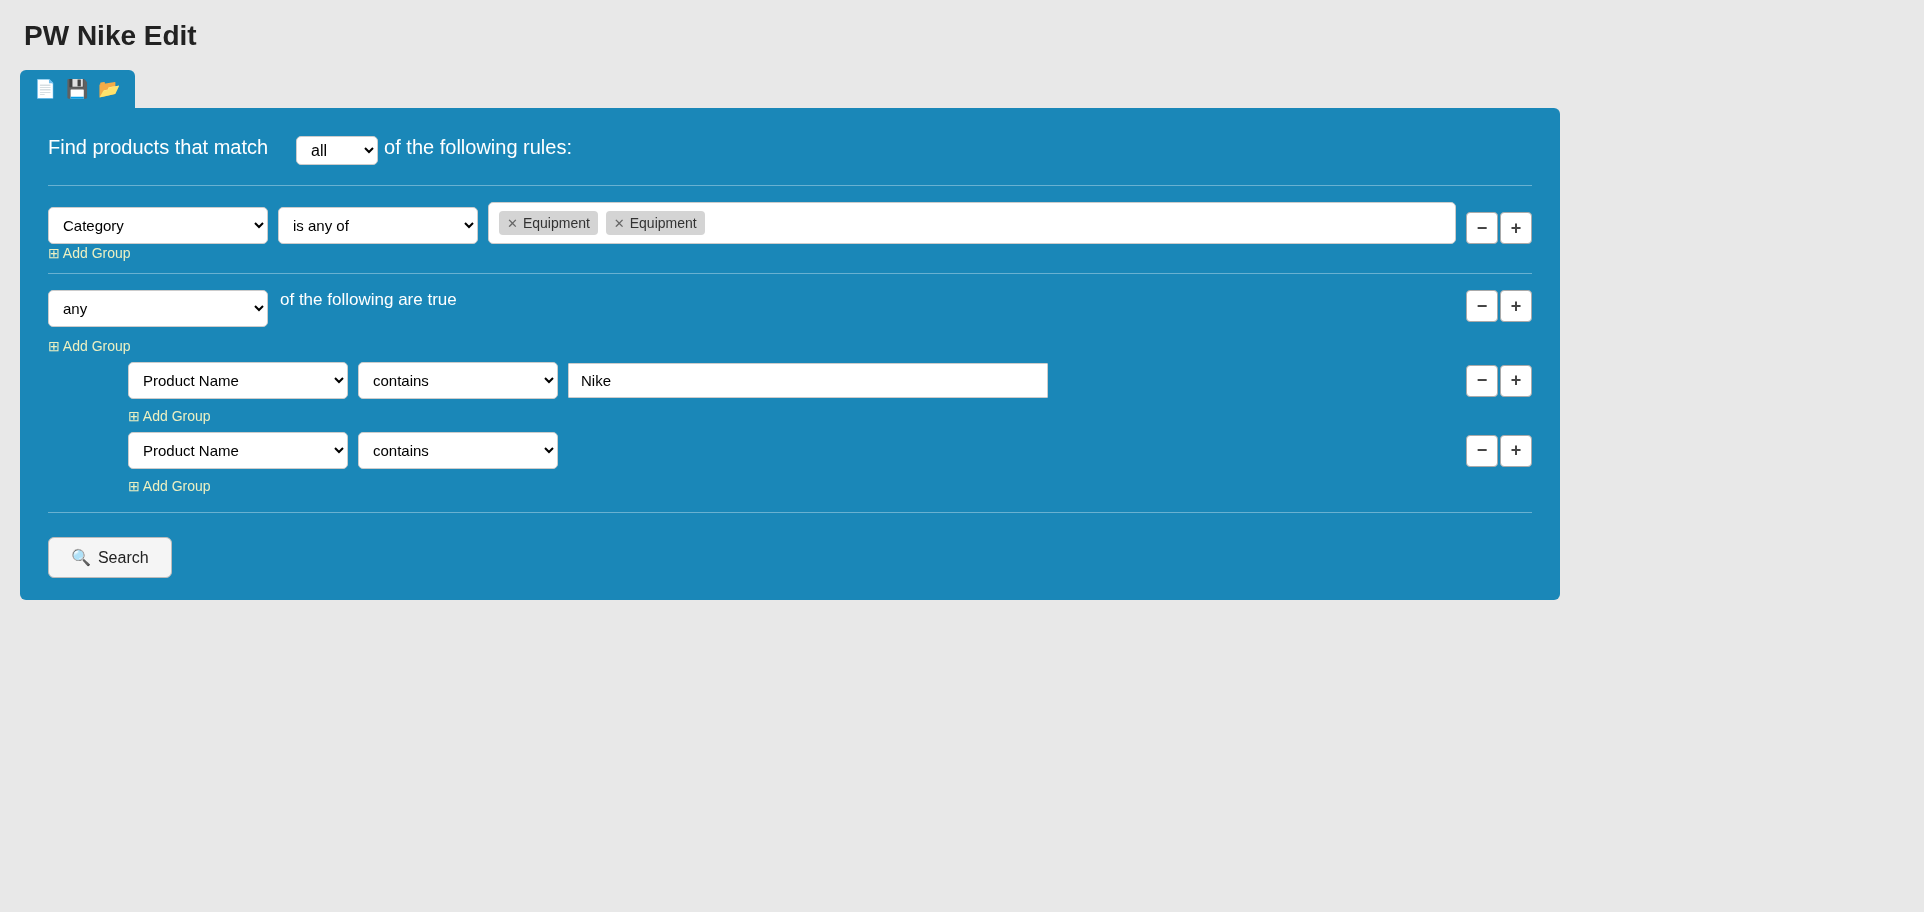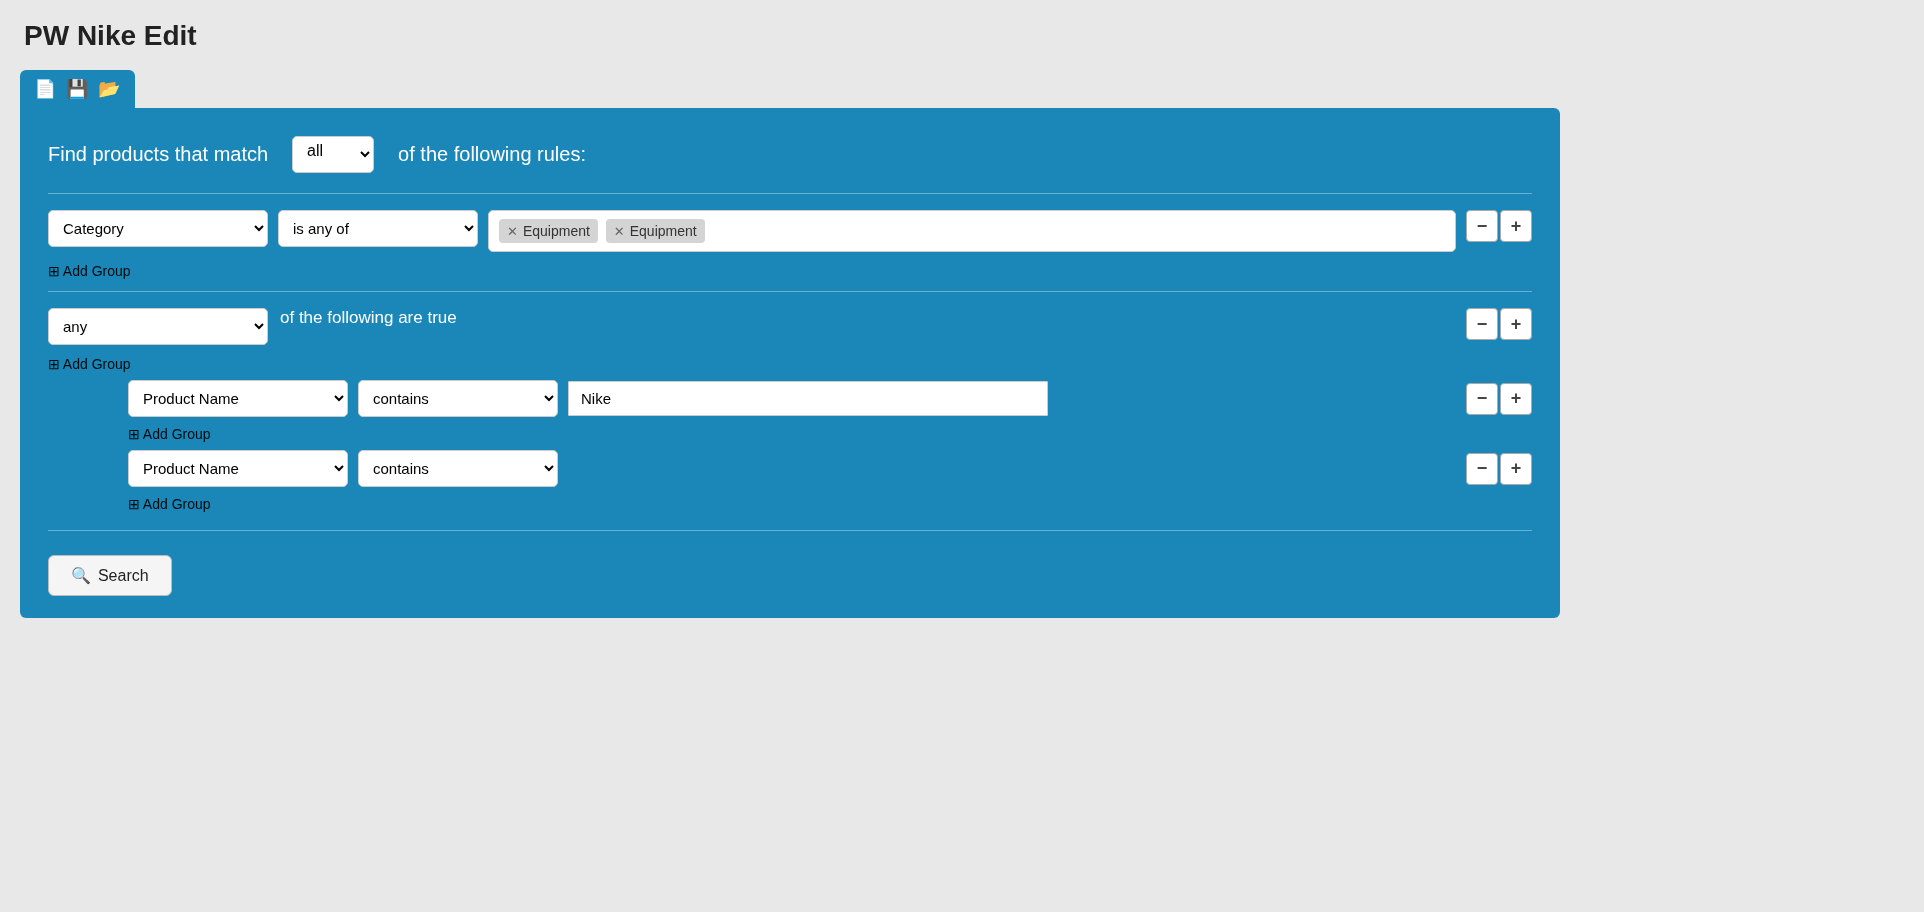--- a/index.html
+++ b/index.html
@@ -36,47 +36,46 @@
       cursor: pointer;
     }
     .main-panel {
       background: #1a87b8;
       border-radius: 0 6px 6px 6px;
       padding: 28px 28px 22px 28px;
       max-width: 1540px;
     }
     .match-header {
       display: flex;
-      align-items: center;
-      gap: 24px;
+      gap: 6px;
       color: #fff;
       font-size: 20px;
       font-weight: 500;
       margin-bottom: 20px;
     }
     .match-select {
       background: #fff;
       border: 1px solid #ccc;
       border-radius: 5px;
-      padding: 4px 24px 12px 10px;
+      padding: 4px 24px 4px 10px;
       font-size: 16px;
       appearance: auto;
       cursor: pointer;
       min-width: 70px;
+      margin-left: 22px;
     }
     .rule-group {
       border-top: 1px solid rgba(255,255,255,0.35);
       padding-top: 16px;
       margin-bottom: 4px;
     }
     .rule-row {
       display: flex;
-      align-items: flex-start;
+      align-items: flex-end;
       gap: 10px;
-      margin-bottom: 10px;
     }
     .rule-select {
       background: #fff;
       border: 1px solid #ccc;
       border-radius: 5px;
       padding: 8px 28px 8px 10px;
       font-size: 15px;
       appearance: auto;
       cursor: pointer;
     }
@@ -138,21 +137,21 @@
       display: flex;
       align-items: center;
       justify-content: center;
       cursor: pointer;
       font-size: 18px;
       font-weight: bold;
       color: #444;
       user-select: none;
     }
     .add-group-link {
-      color: #000000;
+      color: #fef9c3;
       font-size: 14px;
       cursor: pointer;
       display: inline-flex;
       align-items: center;
       gap: 4px;
       margin-bottom: 8px;
       text-decoration: none;
       opacity: 0.92;
     }
     .any-row {

